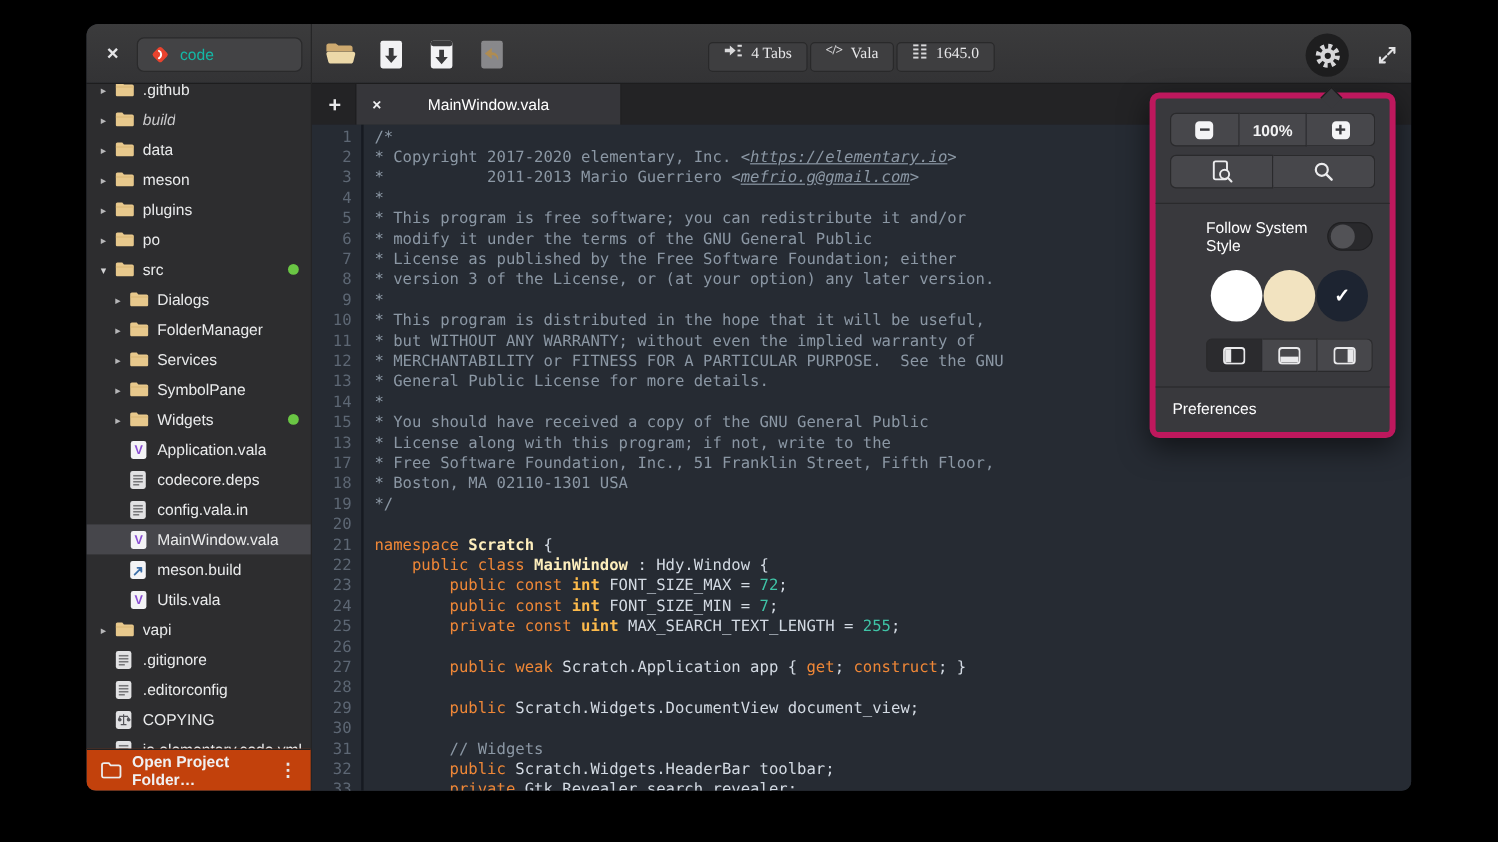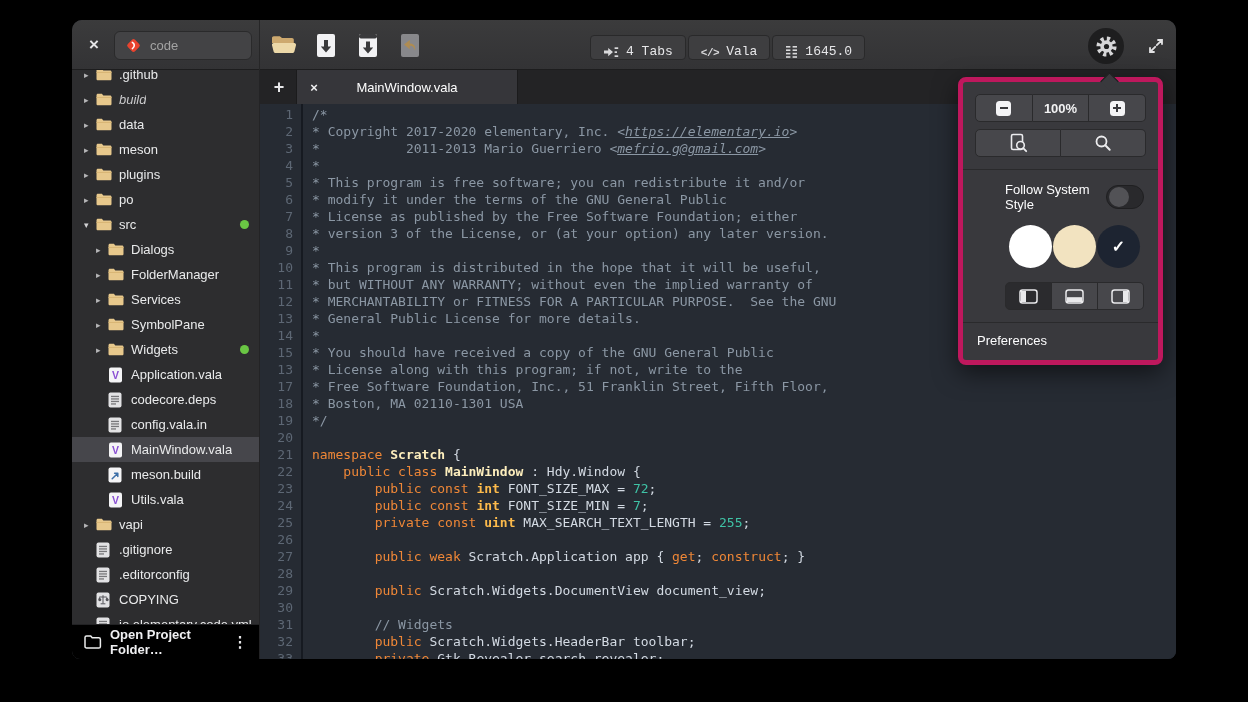--- a/index.html
+++ b/index.html
@@ -11,28 +11,28 @@
             box-shadow:0 12px 34px rgba(0,0,0,.65); }
 
   
   .headerbar { position:absolute; top:0; left:0; right:0; height:50px;
                background:linear-gradient(#3b3b3c,#333335); border-bottom:1px solid #1d1d1e; }
   .hb-left { position:absolute; left:0; top:0; width:188px; height:50px; border-right:1px solid #262627; }
   .close-x { position:absolute; left:8px; top:11px; width:28px; height:28px; border:none; background:transparent;
              color:#e6e6e8; font-size:17px; font-weight:bold; cursor:default; }
   .proj-btn { position:absolute; left:42px; top:11px; width:138px; height:29px; background:#434345;
               border:1px solid #2a2a2b; border-radius:6px; display:flex; align-items:center; gap:8px;
-              padding-left:10px; color:#a3a3a3; font-size:13px; }
+              padding-left:10px; color:#14b8a6; font-size:13px; }
   .toolbar { position:absolute; left:194px; top:8px; display:flex; gap:6px; }
   .tool-btn { width:36px; height:34px; border:none; background:transparent; display:flex;
               align-items:center; justify-content:center; }
   .stats { position:absolute; left:518px; top:15px; display:flex; gap:2px; }
   .stat-btn { height:25px; background:#3e3e40; border:1px solid #29292a; border-radius:4px;
-              color:#e7e7e9; font-size:13px; display:flex; align-items:flex-end; gap:7px; padding:0 12px;
-              font-family:Liberation Mono, monospace; }
+              color:#e7e7e9; font-size:13px; display:flex; align-items:flex-start; gap:7px; padding:0 12px;
+              font-family:Liberation Serif, serif; }
   .lang-glyph { font-size:11px; font-weight:bold; color:#d9d9db; letter-spacing:-0.5px; }
   .gear-btn { position:absolute; left:1016px; top:8px; width:36px; height:36px; border:none;
               border-radius:50%; background:#1e1e1f; display:flex; align-items:center; justify-content:center; }
   .expand-btn { position:absolute; left:1072px; top:15px; width:24px; height:22px; border:none;
                 background:transparent; display:flex; align-items:center; justify-content:center; }
 
   
   .sidebar { position:absolute; left:0; top:50px; bottom:0; width:188px; background:#2d2d2f;
              border-right:1px solid #232325; overflow:hidden; }
   .tree { position:absolute; top:0; left:0; right:0; bottom:35px; overflow:hidden; margin-top:-8px; }
@@ -40,21 +40,21 @@
           padding-left:12px; white-space:nowrap; cursor:default; }
   .trow.lvl1 { padding-left:24px; }
   .trow.sel { background:#46464b; }
   .trow.ital .tlabel { font-style:italic; color:#c9c9cb; }
   .exp { width:12px; font-size:9px; color:#b6b6b8; flex:0 0 12px; }
   .exp.open { color:#d2d2d4; }
   .ficon { width:16px; height:16px; margin-right:7px; flex:0 0 16px; display:flex; align-items:center; }
   .tlabel { overflow:hidden; text-overflow:ellipsis; }
   .badge { position:absolute; right:10px; width:9px; height:9px; border-radius:50%; background:#6ac644; }
   .trow { position:relative; }
-  .side-footer { position:absolute; left:0; right:0; bottom:0; height:35px; background:#000000;
+  .side-footer { position:absolute; left:0; right:0; bottom:0; height:35px; background:#c2410c;
                  border-top:1px solid #222224; display:flex; align-items:center; padding:0 8px 0 12px;justify-content:flex-end; }
   .side-footer .flabel { color:#f0f0f2; font-size:13px; font-weight:600; margin-left:8px; flex:1; }
   .kebab { border:none; background:transparent; color:#e6e6e8; font-size:15px; font-weight:bold; width:22px; }
 
   
   .main { position:absolute; left:188px; top:50px; right:0; bottom:0; }
   .tabbar { position:absolute; top:0; left:0; right:0; height:34px; background:#232325; }
   .newtab-btn { position:absolute; left:6px; top:4px; width:26px; height:26px; border:none; background:transparent;
                 color:#e8e8ea; font-size:18px; font-weight:bold; }
   .tab { position:absolute; left:36px; top:0; width:222px; height:34px; background:#36363a;

